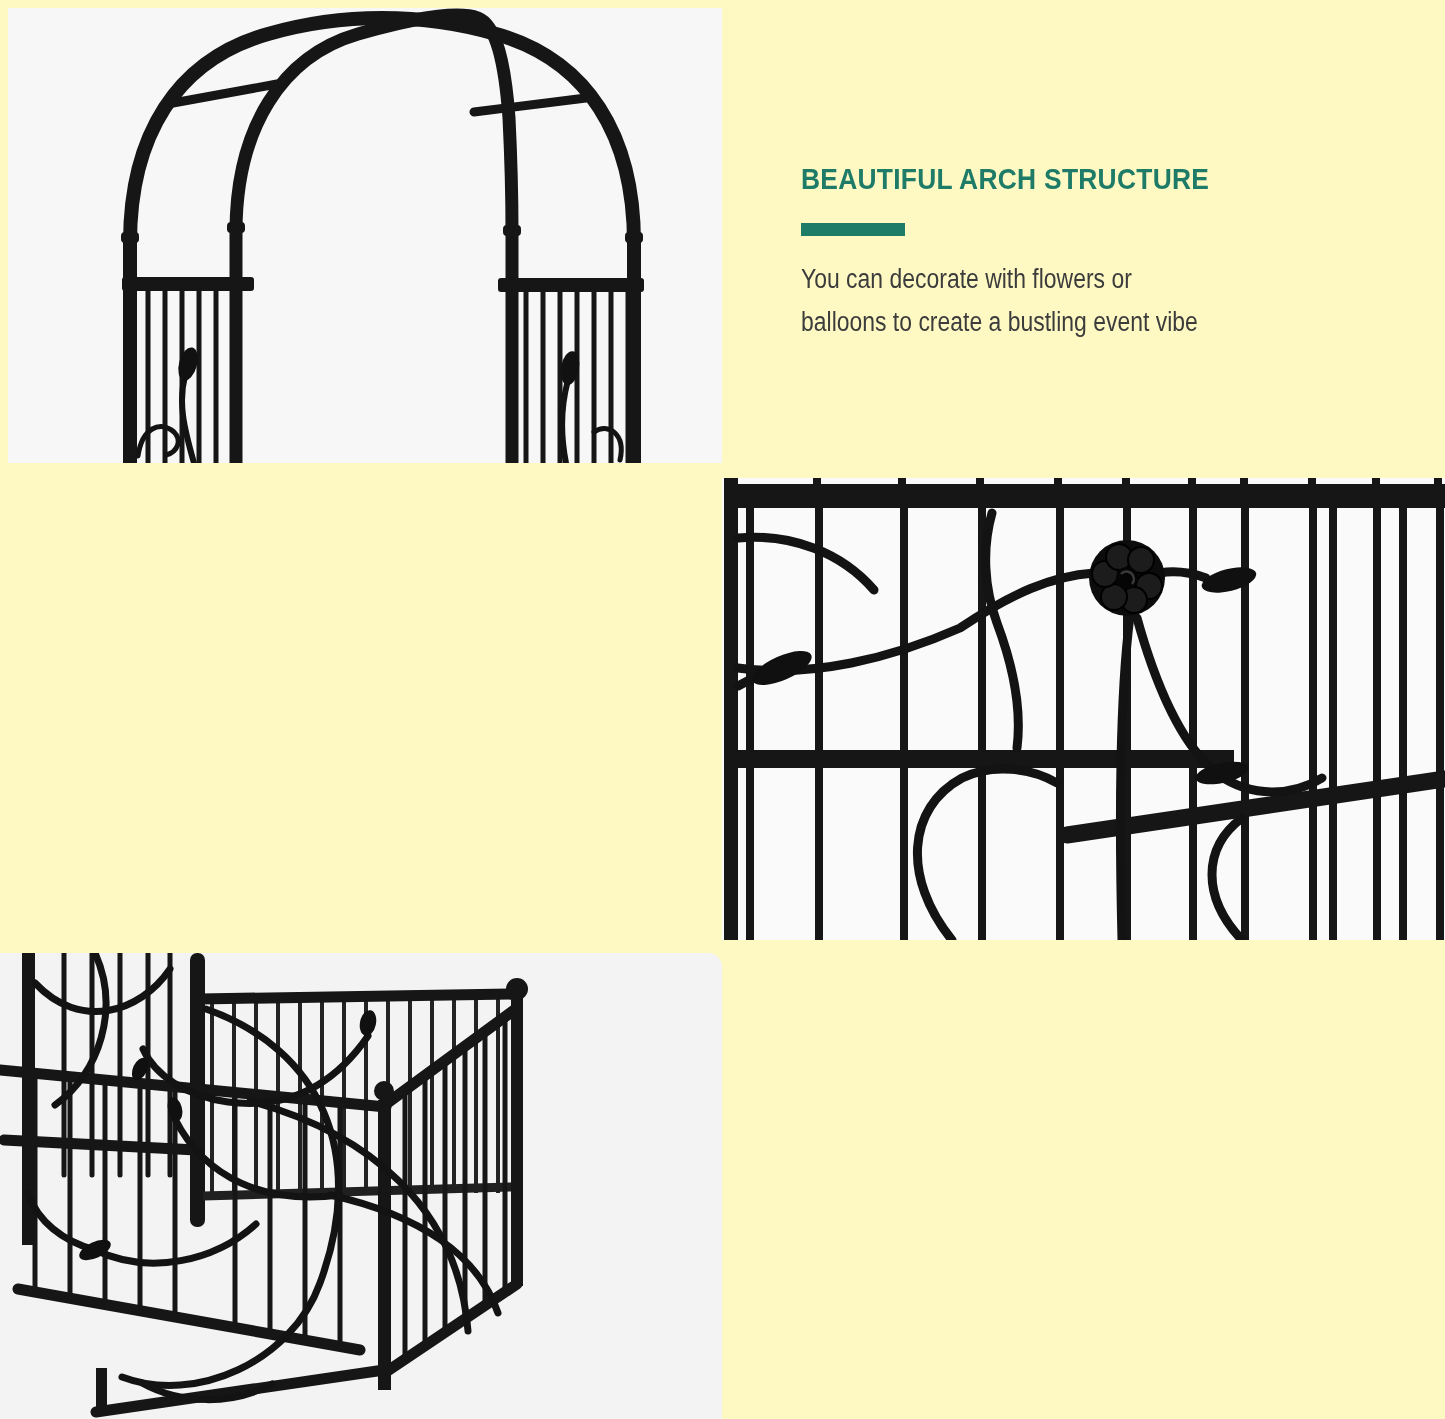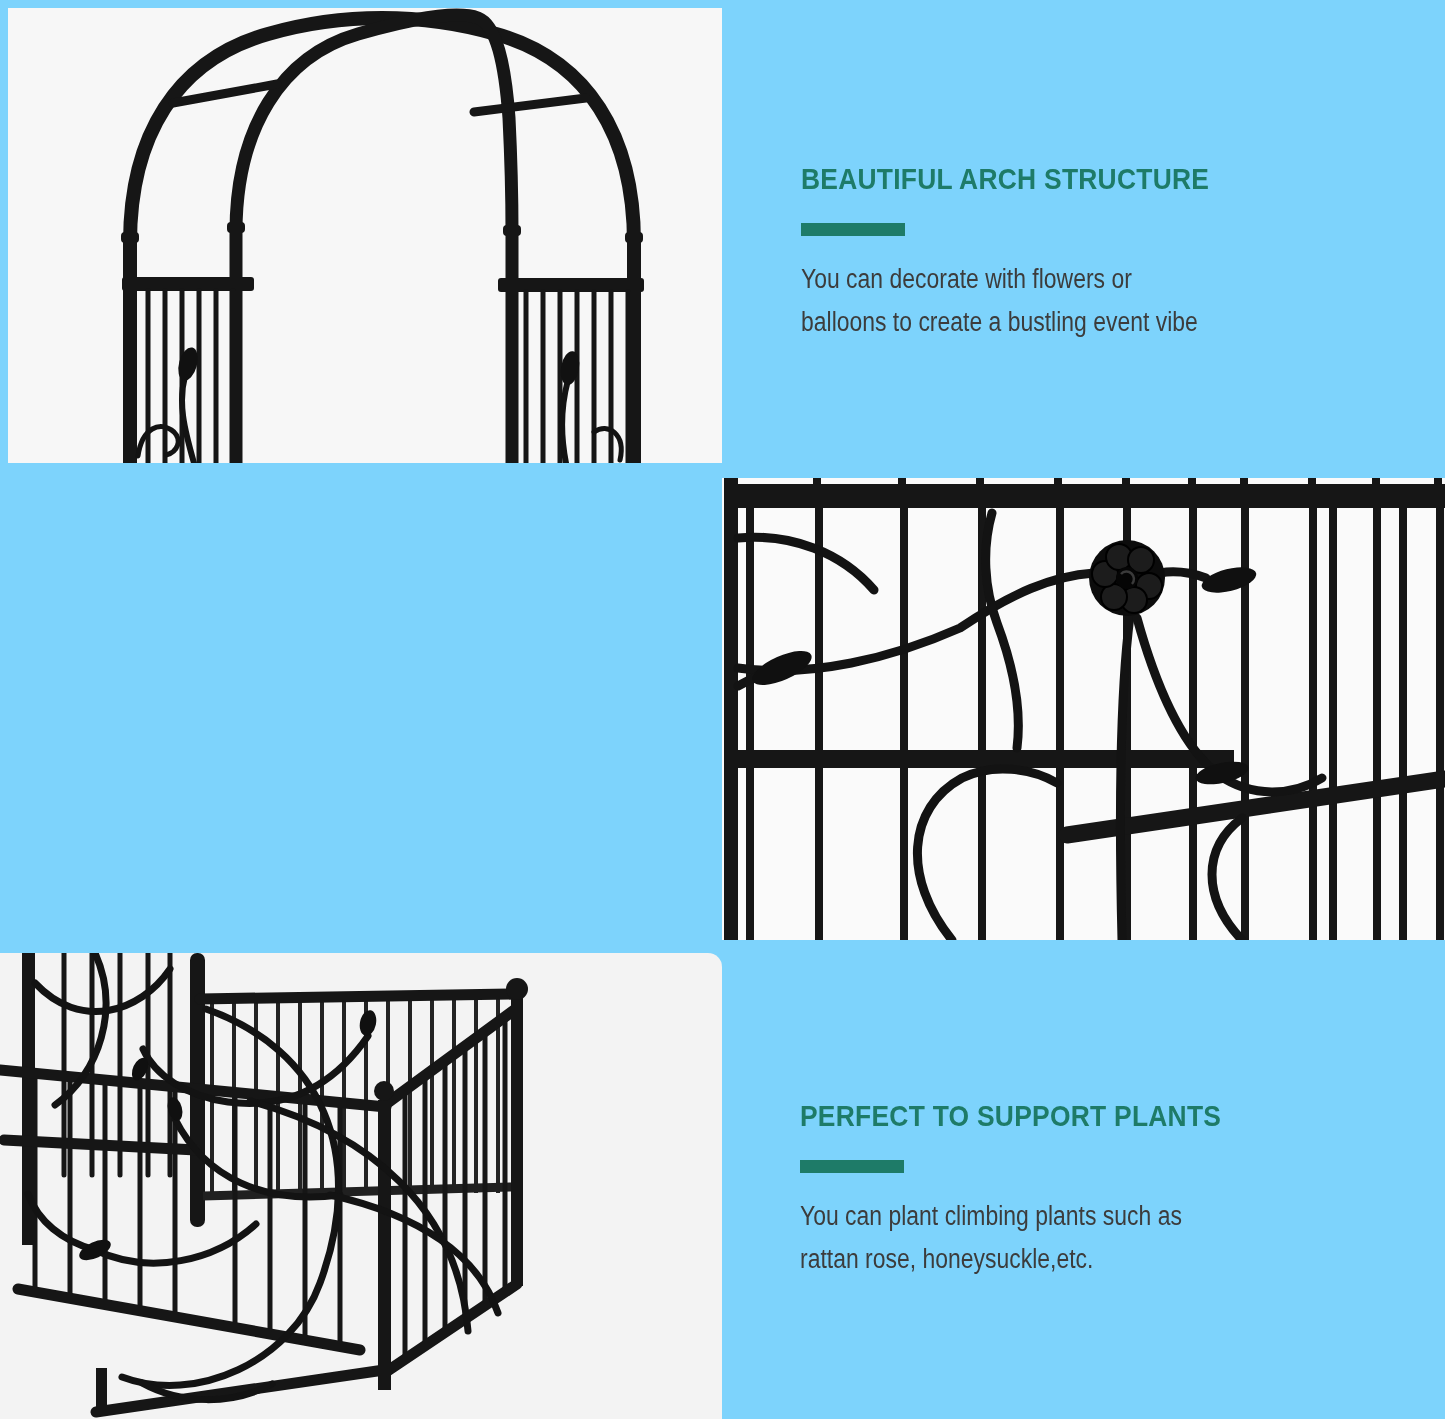--- a/index.html
+++ b/index.html
@@ -1,17 +1,17 @@
 <!DOCTYPE html>
 <html><head>
 <meta charset="utf-8">
 <style>
   html,body{margin:0;padding:0;background:#ffffff;}
   .canvas{
-    position:relative;width:1445px;height:1419px;background:#7dd3fc;
+    position:relative;width:1445px;height:1419px;background:#fef9c3;
     font-family:"Liberation Sans", sans-serif;overflow:hidden;
   }
   .photo{position:absolute;}
   .photo svg{display:block;}
   .photo1{left:8px;top:8px;width:714px;height:455px;background:#f7f7f7;}
   .photo2{left:722px;top:478px;width:723px;height:462px;background:#fafafa;}
   .photo3{left:0px;top:953px;width:722px;height:466px;background:#f3f3f3;border-top-right-radius:14px;}
   .feature{position:absolute;}
   .feature h2{
     margin:0;font-size:30px;line-height:38px;font-weight:700;
@@ -253,22 +253,14 @@
 
       <g fill="#101010">
         <ellipse cx="140" cy="116" rx="7" ry="12" transform="rotate(25 140 116)"></ellipse>
         <ellipse cx="175" cy="156" rx="7" ry="12" transform="rotate(-15 175 156)"></ellipse>
         <ellipse cx="368" cy="70" rx="8" ry="13" transform="rotate(12 368 70)"></ellipse>
         <ellipse cx="95" cy="297" rx="17" ry="8" transform="rotate(-25 95 297)"></ellipse>
       </g>
     </svg>
   </div>
 
-  <div class="feature f3">
-    <h2>PERFECT TO SUPPORT PLANTS</h2>
-    <div class="bar"></div>
-    <div class="body">
-      <div>You can plant climbing plants such as</div>
-      <div>rattan rose, honeysuckle,etc.</div>
-    </div>
-  </div>
 
 </div>
 
 </body></html>

